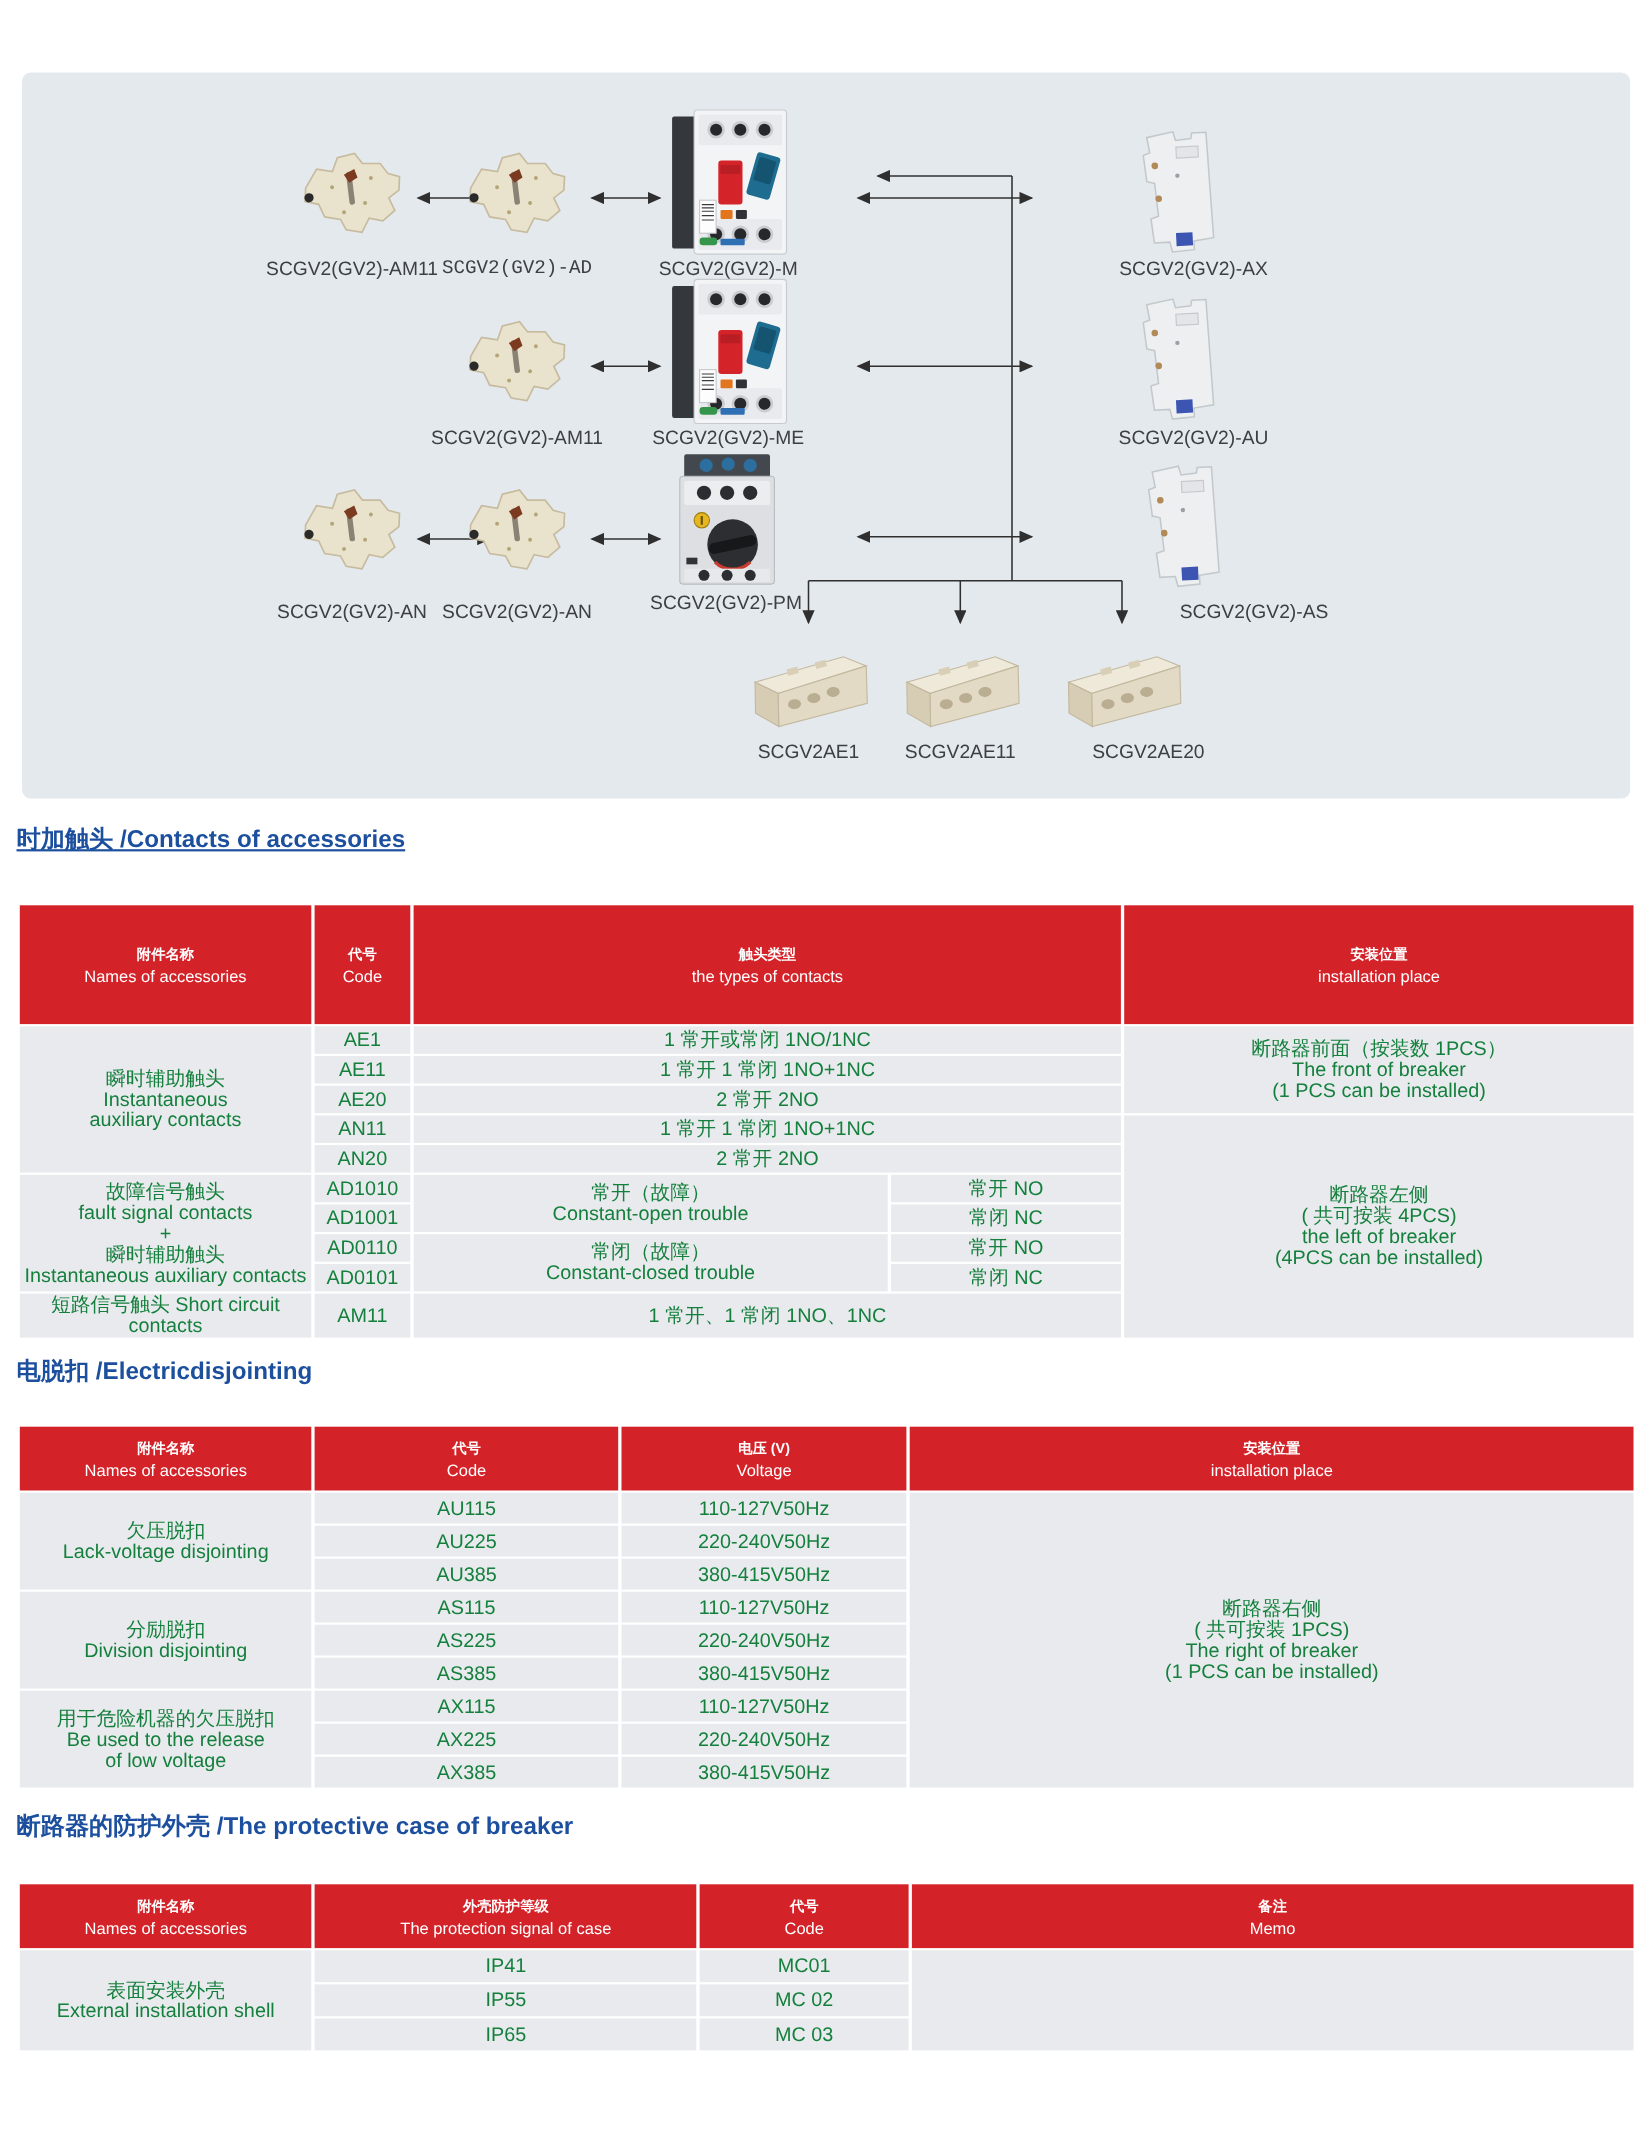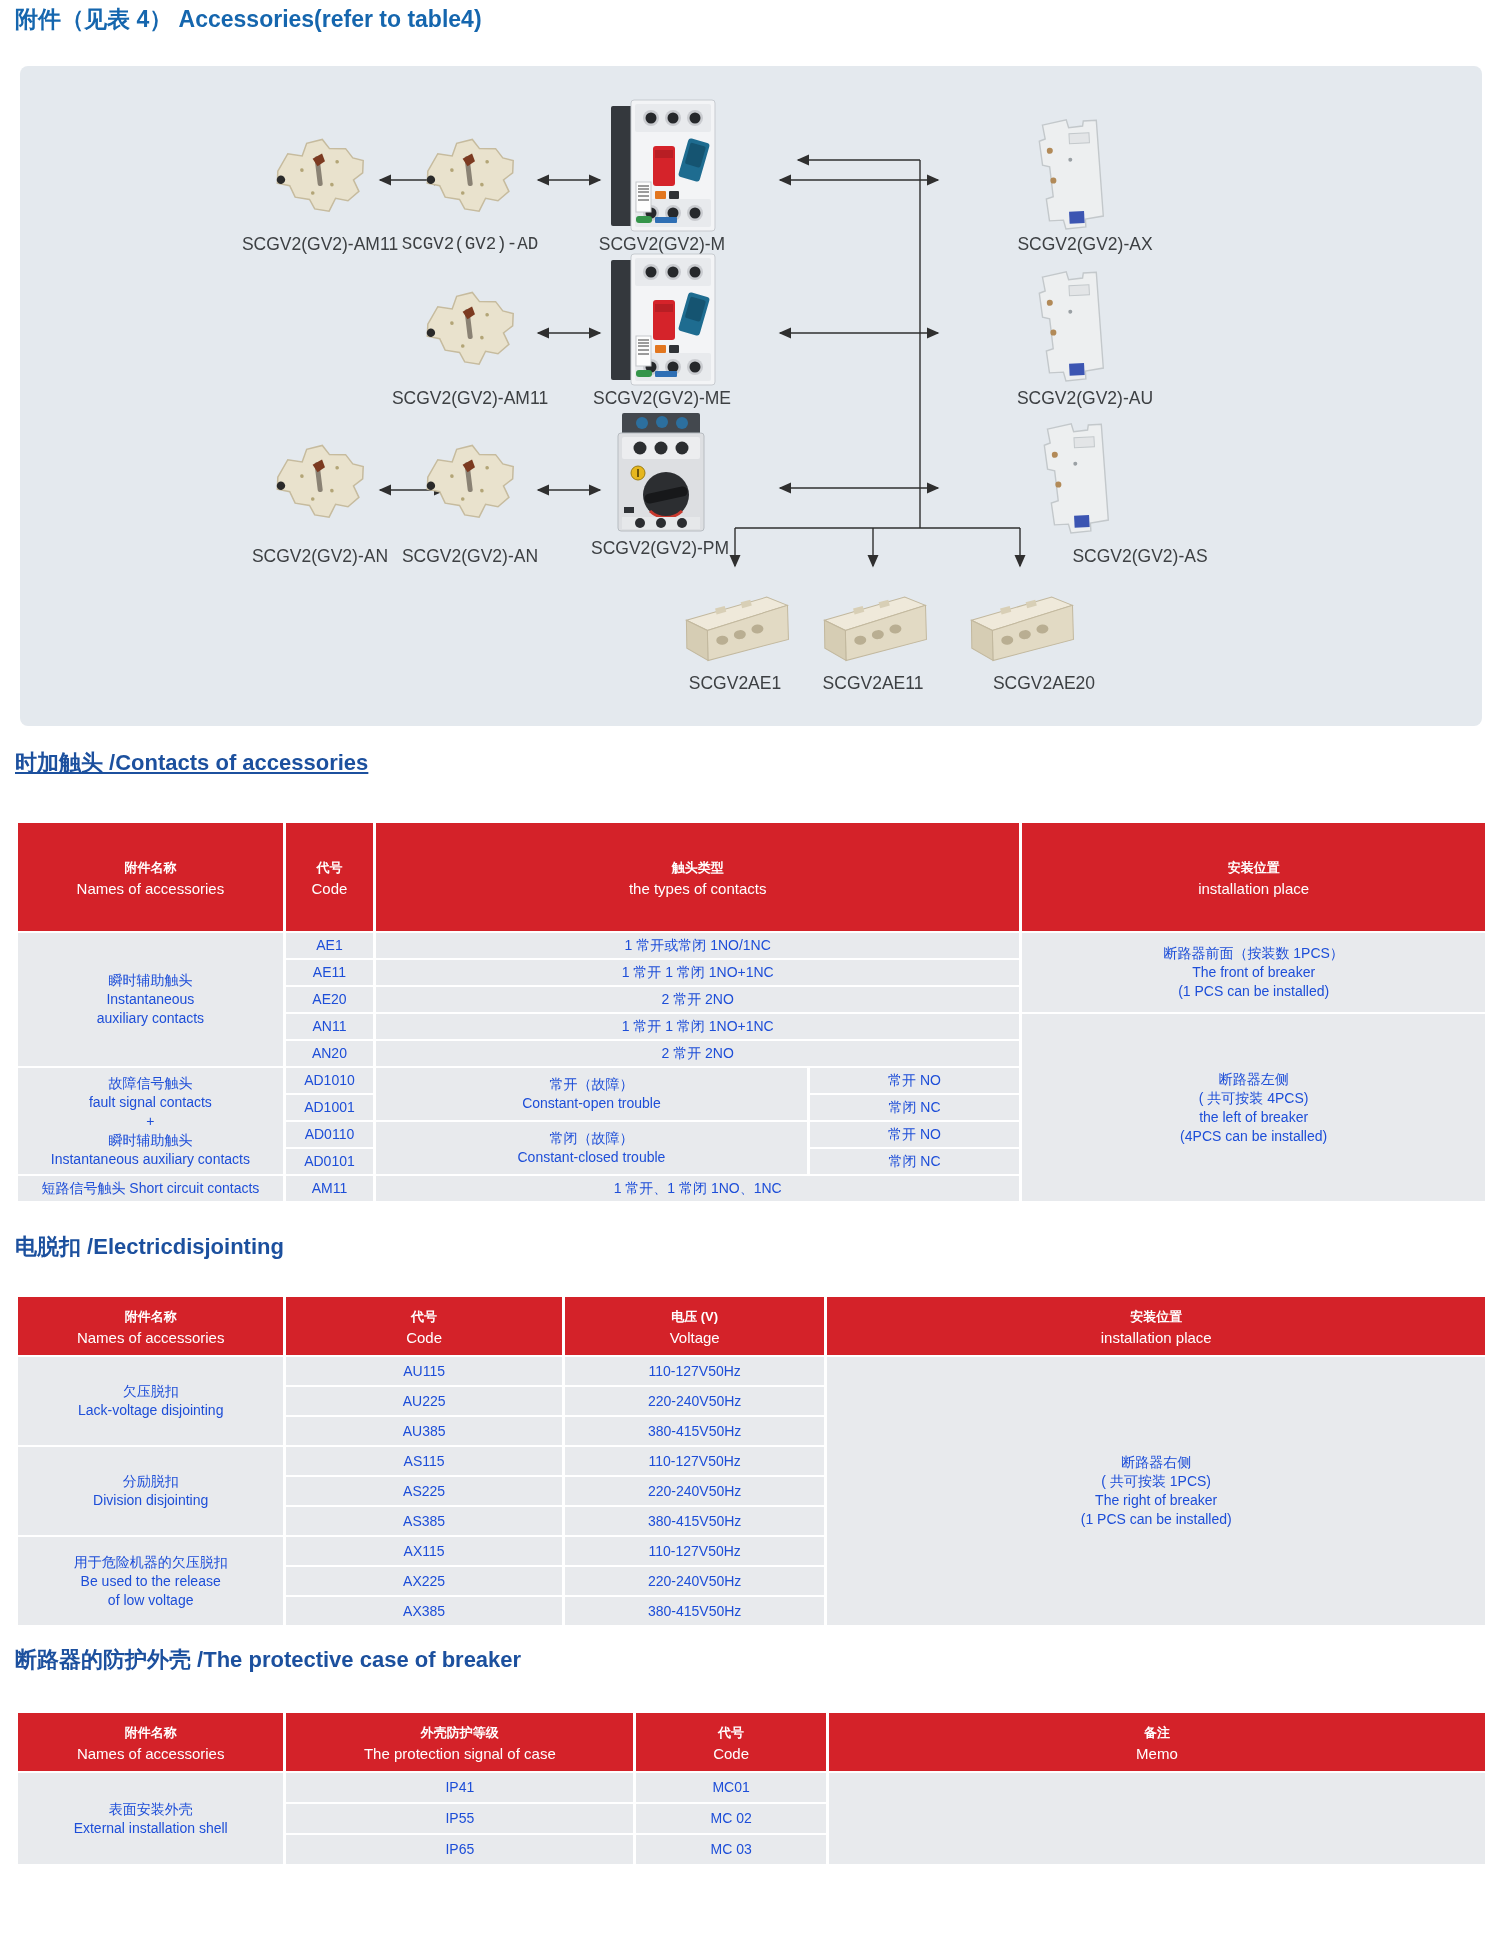--- a/index.html
+++ b/index.html
@@ -25,30 +25,29 @@
         color:var(--heading-blue);}
   #sec1{top:748px;text-decoration:underline;} #sec2{top:1232px;} #sec3{top:1645px;text-align:right;}
   table.acc{position:absolute;left:15px;width:1473px;border-collapse:separate;
         border-spacing:3px 2px;table-layout:fixed;}
   .t1{top:821px;} .t2{top:1295px;} .t3{top:1711px;}
   table.acc th{background:var(--header-red);color:#fff;font-weight:normal;
         vertical-align:middle;text-align:center;padding:4px 2px;}
   table.acc th div.zh{font-size:13px;line-height:23px;font-weight:bold;}
   table.acc th div.en{font-size:15px;line-height:20px;}
   .t1 th{height:100px;} .t2 th,.t3 th{height:50px;}
-  table.acc td{background:var(--row-bg);color:#1d4ed8;text-align:center;vertical-align:middle;
-        padding:1px 4px;font-size:14px;line-height:19px;}
+  table.acc td{background:var(--row-bg);color:#15803d;text-align:center;vertical-align:middle;
+        padding:1px 4px;font-size:18px;line-height:19px;}
   .t1 td{height:23px;} .t2 td{height:26px;} .t3 td{height:27px;}
 </style>
 </head>
 <body>
 
 <div class="page">
 
-  <h1 class="title">附件（见表 4） Accessories(refer to table4)</h1>
 
   <div class="diagram">
     <svg class="connectors" width="1462" height="660" viewBox="0 0 1462 660">
       <defs>
         <marker id="ah" markerWidth="10" markerHeight="8" refX="8" refY="4" orient="auto-start-reverse">
           <path d="M0 0 L9 4 L0 8 Z" fill="#2f2f2f"></path>
         </marker>
       </defs>
       <g stroke="#2f2f2f" stroke-width="1.4" fill="none">
         <line x1="360" y1="114" x2="425" y2="114" marker-start="url(#ah)" marker-end="url(#ah)"></line>

